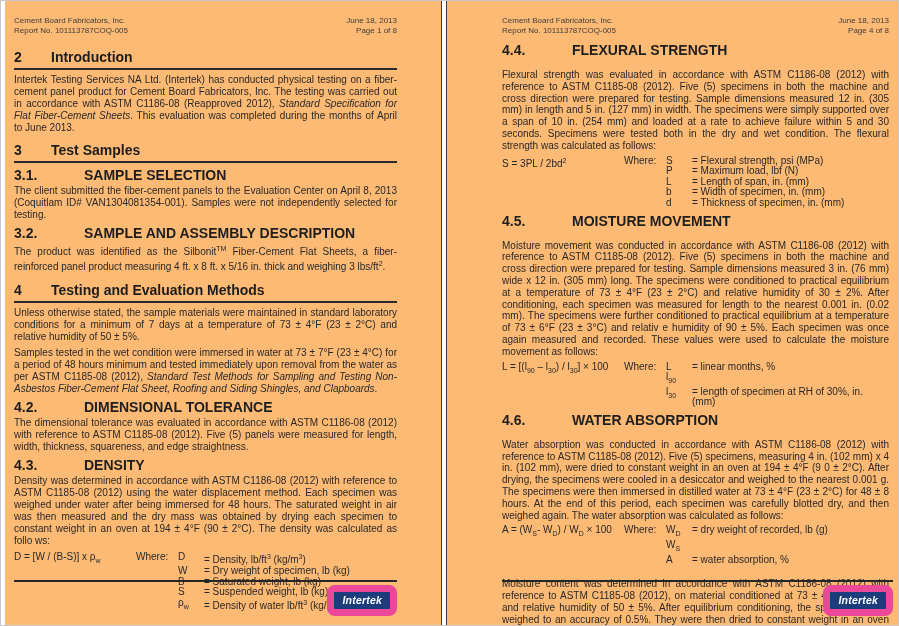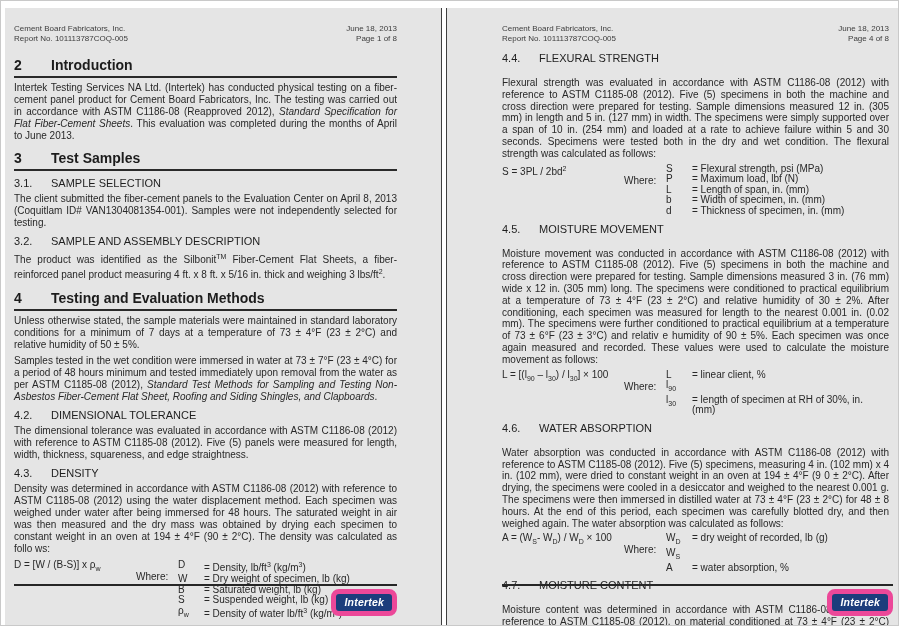--- a/index.html
+++ b/index.html
@@ -2,60 +2,60 @@
 <html><head>
 <meta charset="utf-8">
 <style>
   html,body{margin:0;padding:0;}
   body{
     width:899px;height:626px;position:relative;background:#ffffff;
     font-family:"Liberation Sans", sans-serif;
     -webkit-font-smoothing:antialiased;
   }
   .frame{position:absolute;inset:0;border:1px solid #c9c9c9;pointer-events:none;}
-  .page{position:absolute;top:8px;bottom:0;background:#e5e5e5;overflow:hidden;}
+  .page{position:absolute;top:0;bottom:0;background:#fdba74;overflow:hidden;}
   #page-left{left:5px;width:436px;border-right:1px solid #3f3f3f;}
   #page-right{left:446px;width:452px;border-left:1px solid #3f3f3f;}
   #page-left .content{padding:16px 44px 0 9px;}
   #page-right .content{padding:16px 10px 0 55px;}
 
   .phead{display:flex;justify-content:space-between;font-size:8px;line-height:9.5px;color:#3c3c3c;}
   .phr{text-align:right;}
 
   .hmaj{display:flex;margin-top:8px;font-size:14px;line-height:16px;font-weight:bold;color:#1c1c1c;
         border-bottom:2px solid #2a2a2a;padding-bottom:3px;}
   .hmaj .num{flex:0 0 37px;}
   .mt-lg{margin-top:14px;}
-  .hsub{display:flex;margin-top:7px;font-size:11px;line-height:11px;font-weight:normal;color:#1e1e1e;}
+  .hsub{display:flex;margin-top:7px;font-size:14px;line-height:11px;font-weight:bold;color:#1e1e1e;gap:33px;}
   .hsub .num{flex:0 0 37px;}
   .mt-md{margin-top:10px;}
 
   p{margin:4px 0 0 0;font-size:10px;line-height:12px;text-align:justify;color:#282828;}
   #page-right p{margin-top:13px;line-height:11.8px;}
 
   .formula{display:flex;margin-top:5px;font-size:10px;line-height:10.8px;color:#282828;}
   #page-right .formula{margin-top:4px;line-height:10.6px;}
   .formula .eq{flex:0 0 122px;white-space:nowrap;}
-  .formula .wl{flex:0 0 42px;font-weight:normal;margin-top:12px;}
+  .formula .wl{flex:0 0 42px;font-weight:normal;}
   .frows{flex:1;}
   .frow{display:flex;}
   .frow .sym{flex:0 0 26px;}
   .frow .def{flex:1;}
 
   sub,sup{font-size:7px;}
   i{font-style:italic;}
 
   .pfooter{position:absolute;left:9px;right:44px;bottom:10px;}
   #page-right .pfooter{left:55px;right:6px;}
   .rule{border-top:2px solid #262626;height:0;}
   .logo-row{display:flex;justify-content:flex-end;margin-top:3px;}
   .logo{
     background:#1c3d7c;color:#ffffff;font-style:italic;font-weight:bold;
     font-size:10.5px;line-height:12px;padding:2px 8px 3px 8px;border-radius:8px;
-    border:5px solid #ec4899;letter-spacing:0.2px;
+    border:7px solid #ec4899;letter-spacing:0.2px;
   }
 </style>
 </head>
 <body>
 
 <div class="page" id="page-left">
   <div class="content">
 
     <div class="phead">
       <div class="phl">
@@ -199,21 +199,21 @@
       <span>MOISTURE MOVEMENT</span>
     </div>
     <p>Moisture movement was conducted in accordance with ASTM C1186-08 (2012) with reference to ASTM C1185-08 (2012). Five (5) specimens in both the machine and cross direction were prepared for testing. Sample dimensions measured 3 in. (76 mm) wide x 12 in. (305 mm) long. The specimens were conditioned to practical equilibrium at a temperature of 73 ± 4°F (23 ± 2°C) and relative humidity of 30 ± 2%. After conditioning, each specimen was measured for length to the nearest 0.001 in. (0.02 mm). The specimens were further conditioned to practical equilibrium at a temperature of 73 ± 6°F (23 ± 3°C) and relativ e humidity of 90 ± 5%. Each specimen was once again measured and recorded.  These values were used to calculate the moisture movement as follows:</p>
 
     <div class="formula">
       <span class="eq">L = [(l<sub>90</sub> – l<sub>30</sub>) / l<sub>30</sub>] × 100</span>
       <span class="wl">Where:</span>
       <div class="frows">
         <div class="frow">
             <span class="sym">L</span>
-            <span class="def">= linear client, %</span>
+            <span class="def">= linear months, %</span>
           </div>
         <div class="frow">
             <span class="sym">l<sub>90</sub></span>
           </div>
         <div class="frow">
             <span class="sym">l<sub>30</sub></span>
             <span class="def">= length of specimen at RH of 30%, in. (mm)</span>
           </div>
       </div>
     </div>
@@ -235,24 +235,20 @@
         <div class="frow">
             <span class="sym">W<sub>S</sub></span>
           </div>
         <div class="frow">
             <span class="sym">A</span>
             <span class="def">= water absorption, %</span>
           </div>
       </div>
     </div>
 
-    <div class="hsub">
-      <span class="num">4.7.</span>
-      <span>MOISTURE CONTENT</span>
-    </div>
     <p>Moisture content was determined in accordance with ASTM C1186-08 (2012) with reference to ASTM C1185-08 (2012), on material conditioned at 73 ± 4°F (23 ± 2°C) and relative humidity of 50 ± 5%. After equilibrium conditioning, the specimens were weighed to an accuracy of 0.5%. They were then dried to constant weight in an oven operating at 194 ± 4°F (90 ± 2°C). After drying, the specimens were cooled in a desiccator and weighed to the nearest 0.5% of the total weight. The moisture content was calculated as follows:</p>
   </div>
 
   <div class="pfooter">
     <div class="rule"></div>
     <div class="logo-row">
       <span class="logo" style="background: rgb(28, 61, 124);">Intertek</span>
     </div>
   </div>
 </div>

